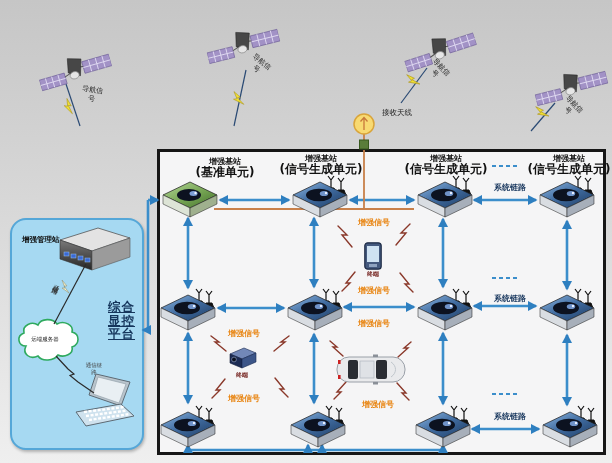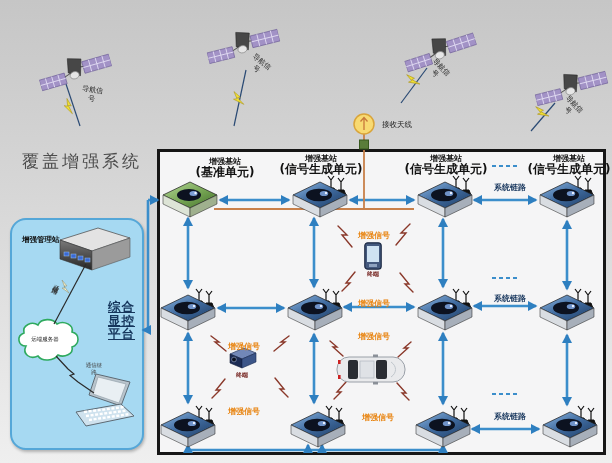--- a/index.html
+++ b/index.html
@@ -10,21 +10,21 @@
   .z2{z-index:2;}.z3{z-index:3;}.z4{z-index:4;}
   .title{font-family:"DejaVu Serif","Liberation Serif",serif;font-size:17px;color:#4d4d4d;letter-spacing:3px;}
   .box{left:157px;top:149px;width:443px;height:300px;border:3px solid #161616;background:#f5f5f6;z-index:1;}
   .panel{left:10px;top:218px;width:130px;height:228px;background:#a6d9f2;border:2px solid #55a7d8;
          border-radius:16px;box-shadow:1px 2px 3px rgba(0,0,0,.25);z-index:1;}
   .lay{left:0;top:0;width:612px;height:463px;pointer-events:none;}
   .st{width:58px;height:50px;}
   .stlbl{width:96px;text-align:center;font-weight:bold;color:#101010;font-size:8px;line-height:10px;}
   .stlbl .sub{display:block;font-size:12px;font-weight:bold;}
   .syslk{width:60px;text-align:center;font-size:8px;font-weight:bold;color:#17365d;}
-  .sig{width:44px;text-align:center;font-size:8px;font-weight:bold;color:#e8820c;margin-top:13px;}
+  .sig{width:44px;text-align:center;font-size:8px;font-weight:bold;color:#e8820c;}
   .term{text-align:center;font-size:6px;font-weight:bold;color:#73201c;}
   .satlbl{width:24px;font-size:7px;line-height:8.5px;color:#222;word-break:break-all;text-align:center;}
   .antlbl{font-size:7.5px;color:#222;}
   .mgmt{font-size:7.5px;font-weight:bold;color:#101010;white-space:nowrap;}
   .plat{font-size:12.5px;font-weight:bold;color:#16365c;line-height:13.5px;letter-spacing:1px;text-align:center;text-decoration:underline;}
   .cloudlbl{width:54px;text-align:center;font-size:5.5px;color:#222;}
   .commlink{font-size:6.5px;color:#333;writing-mode:vertical-rl;letter-spacing:1px;transform:rotate(25deg);}
   .commlink2{width:20px;font-size:5.5px;color:#444;word-break:break-all;text-align:center;line-height:6.5px;}
   .remote{width:92px;text-align:center;font-size:9px;font-weight:bold;color:#101010;}
 </style>
@@ -79,21 +79,20 @@
         <path d="M26,18 L32,16 M46,13 L40,12" stroke="#555" stroke-width="1"></path>
         <polygon points="33,1 46,5 41,21 30,15" fill="#474747" stroke="#222" stroke-width="0.5"></polygon>
         <ellipse cx="35.5" cy="19" rx="4.6" ry="3.6" fill="#e6e6e6" stroke="#8a8a8a" stroke-width="0.7"></ellipse>
       </g>
       <g id="ybolt">
           <path d="M3,0 L8.5,6.5 H5.5 L11,14 L1.5,7.5 H5 Z" fill="#f2e232" stroke="#ac961e" stroke-width="0.6"></path>
         </g>
     </defs>
   </svg>
 
-  <div class="abs title z4" style="left:22px;top:150px">覆盖增强系统</div>
 
   <div class="abs box"></div>
 
   <div class="abs panel">
     <svg class="abs" style="left:46px;top:4px" width="74" height="52">
       <polygon points="2,16 40,4 72,14 34,27" fill="#e3e3e3" stroke="#555" stroke-width="0.8"></polygon>
       <polygon points="2,16 34,27 34,46 2,35" fill="url(#gSrv)" stroke="#333" stroke-width="0.6"></polygon>
       <polygon points="72,14 34,27 34,46 72,33" fill="#9b9b9b" stroke="#555" stroke-width="0.6"></polygon>
       <g fill="#3a6ad4" stroke="#9cc4f0" stroke-width="0.5">
         <rect x="6" y="28" width="5" height="4"></rect>
@@ -219,21 +218,21 @@
       </svg></div>
   <div class="abs z3" style="left:534px;top:72px;transform:rotate(-14deg)"><svg width="74" height="26">
         <use href="#sat"></use>
       </svg></div>
 
   <div class="abs satlbl z4" style="left:80px;top:86px;transform:rotate(8deg)">导航信号</div>
   <div class="abs satlbl z4" style="left:247px;top:57px;transform:rotate(38deg)">导航信号</div>
   <div class="abs satlbl z4" style="left:426px;top:62px;transform:rotate(46deg)">导航信号</div>
   <div class="abs satlbl z4" style="left:559px;top:99px;transform:rotate(46deg)">导航信号</div>
 
-  <div class="abs antlbl z4" style="left:382px;top:120px">接收天线</div>
+  <div class="abs antlbl z4" style="left:382px;top:108px">接收天线</div>
 
   <svg class="abs st z3" style="left:161px;top:174px">
       <use href="#st-green"></use>
     </svg>
   <svg class="abs st z3" style="left:291px;top:174px">
       <use href="#st-blue"></use>
     </svg>
   <svg class="abs st z3" style="left:416px;top:174px">
       <use href="#st-blue"></use>
     </svg>

